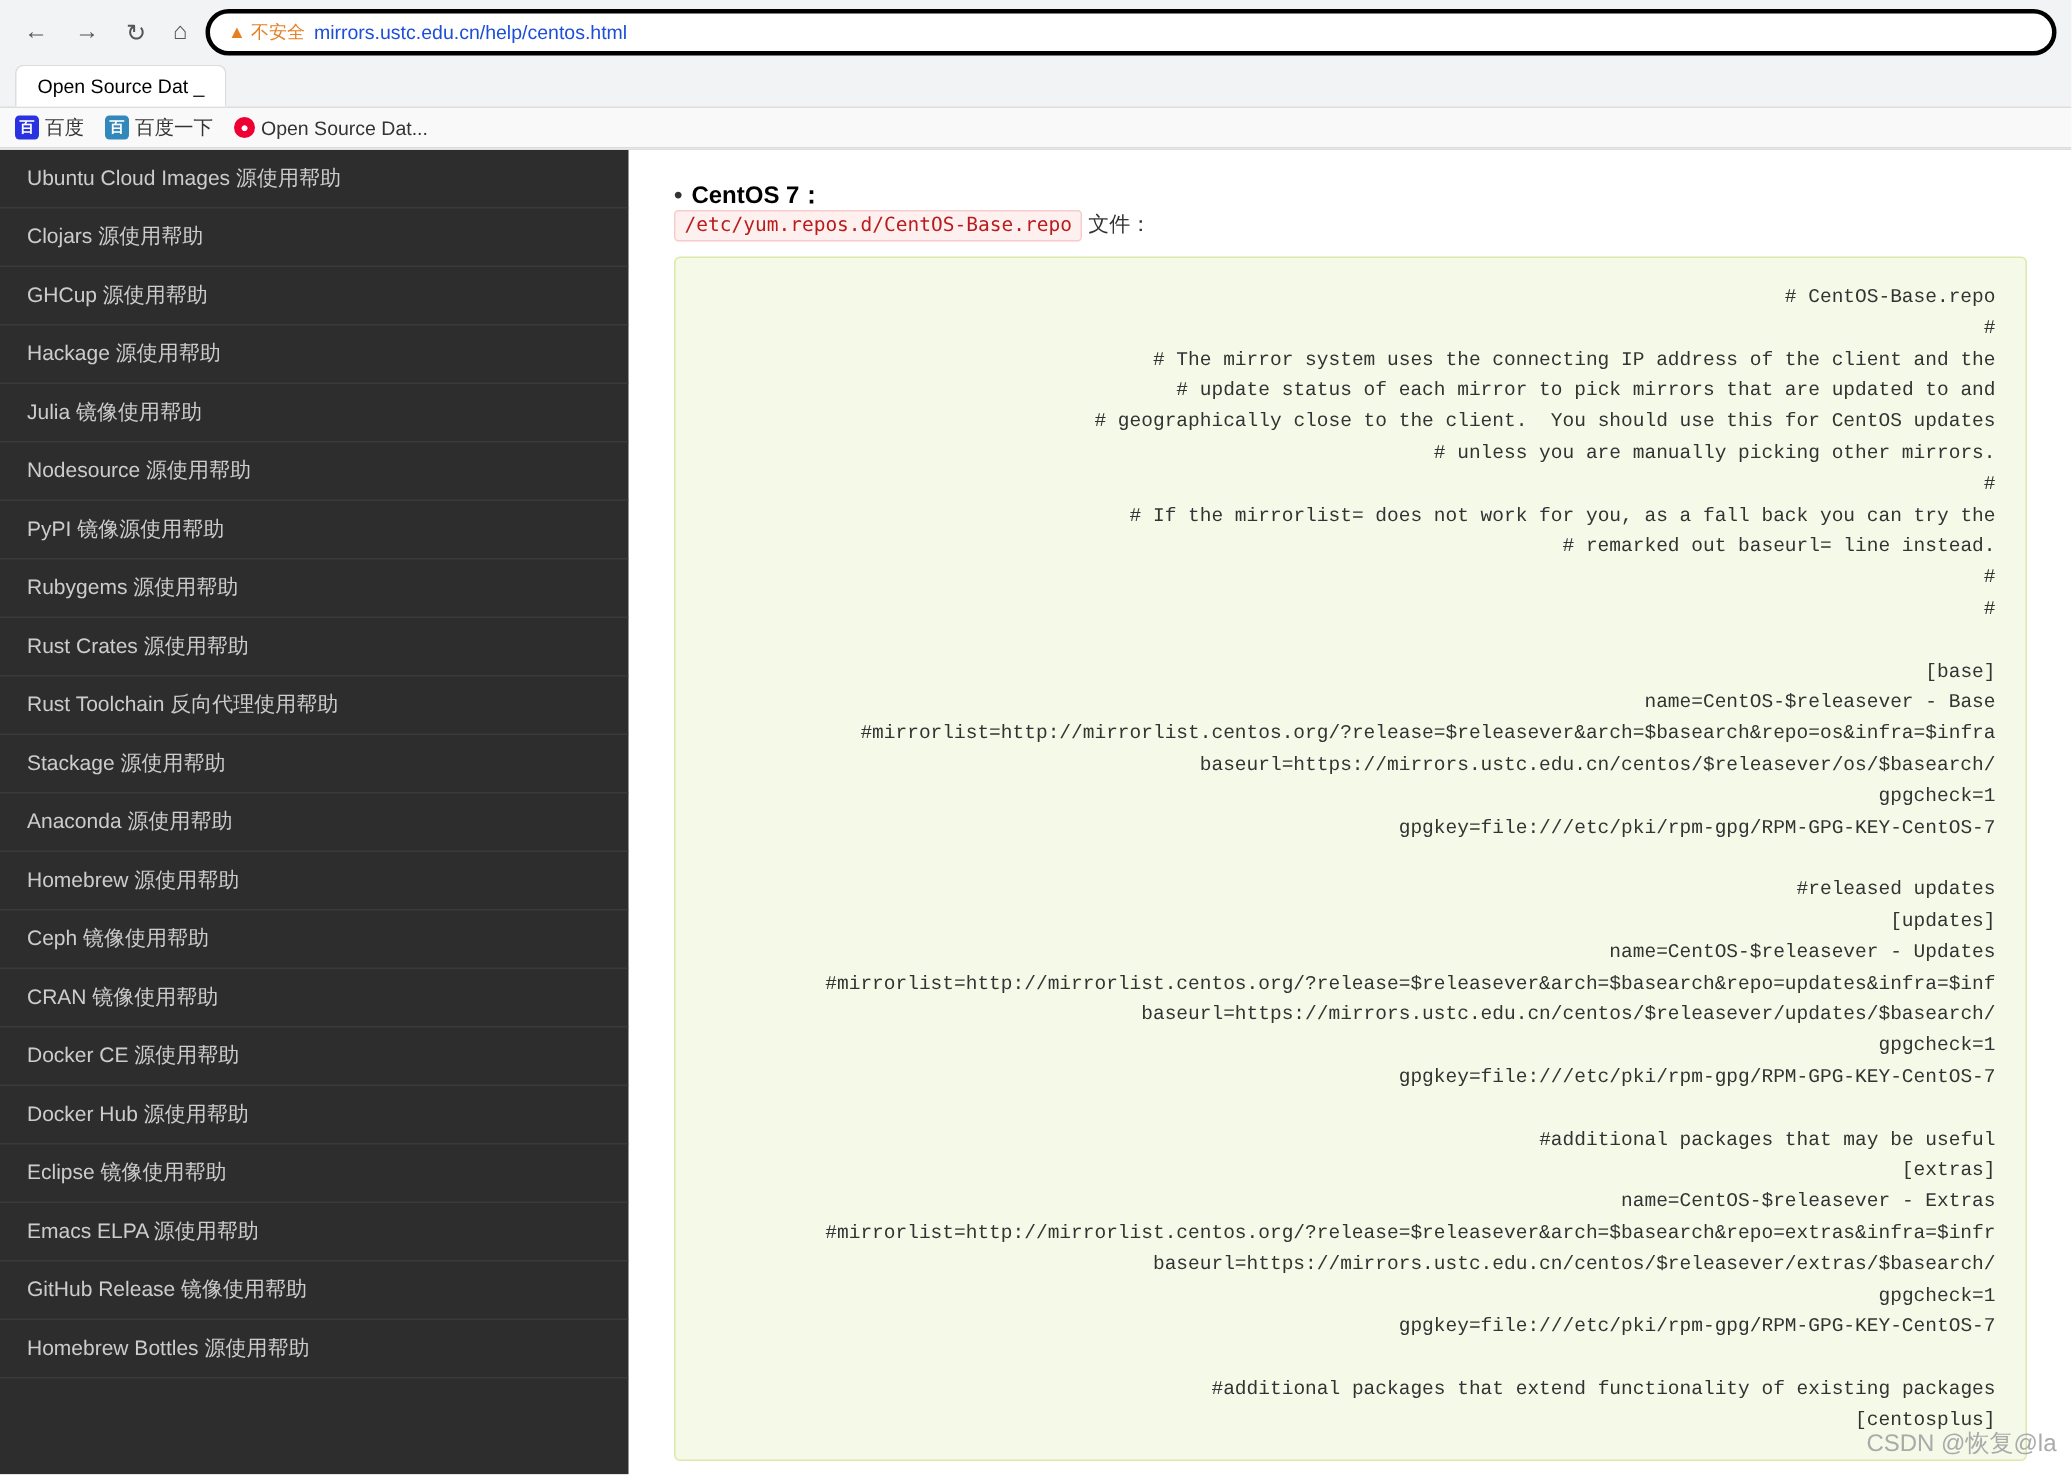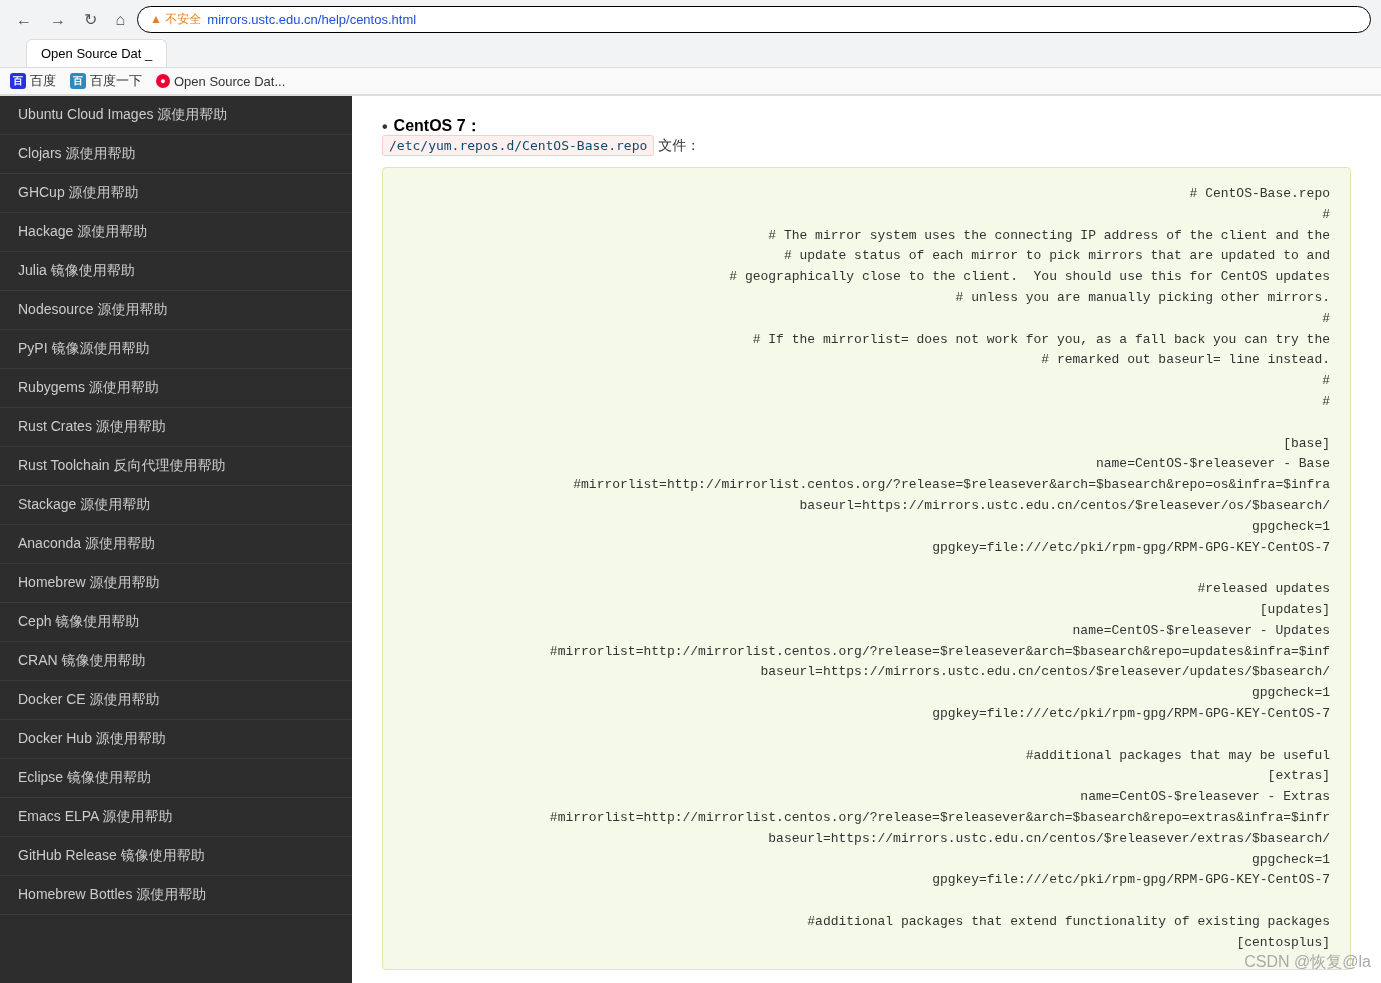--- a/index.html
+++ b/index.html
@@ -2,44 +2,44 @@
 <html><head>
   <meta charset="utf-8">
   <style>
     * { margin: 0; padding: 0; box-sizing: border-box; }
     body { font-family: Arial, sans-serif; font-size: 14px; background: #fff; display: flex; flex-direction: column; height: 983px; overflow: hidden; }
 
     
     .browser-chrome { background: #f1f3f4; border-bottom: 1px solid #ddd; }
     .nav-bar { display: flex; align-items: center; padding: 6px 10px; gap: 6px; background: #f1f3f4; }
     .nav-btn { background: none; border: none; cursor: pointer; color: #555; font-size: 16px; padding: 4px 6px; border-radius: 3px; }
-    .address-bar { flex: 1; display: flex; align-items: center; background: #fff; border: 1px solid #000000; border-radius: 20px; padding: 4px 12px; font-size: 13px; gap: 6px; }
+    .address-bar { flex: 1; display: flex; align-items: center; background: #fff; border: 3px solid #000000; border-radius: 20px; padding: 4px 12px; font-size: 13px; gap: 6px; }
     .address-bar .warning { color: #e67e22; font-size: 12px; }
     .address-bar .url { color: #1d4ed8; }
-    .tabs-bar { display: flex; align-items: center; padding: 0 26px; background: #f1f3f4; border-bottom: 1px solid #ddd; }
+    .tabs-bar { display: flex; align-items: center; padding: 0 10px; background: #f1f3f4; border-bottom: 1px solid #ddd; }
     .tab { display: flex; align-items: center; padding: 6px 14px; font-size: 13px; background: #fff; border-top: 1px solid #ddd; border-right: 1px solid #ddd; border-left: 1px solid #ddd; border-bottom: none; border-radius: 6px 6px 0 0; gap: 8px; cursor: pointer; max-width: 200px; }
     .bookmarks-bar { display: flex; align-items: center; padding: 4px 10px; gap: 14px; font-size: 13px; border-bottom: 1px solid #ddd; background: #f9f9f9; }
     .bookmark-item { display: flex; align-items: center; gap: 4px; cursor: pointer; color: #333; text-decoration: none; white-space: nowrap; }
     .bookmark-icon { width: 16px; height: 16px; display: inline-flex; align-items: center; justify-content: center; font-size: 12px; }
     .baidu-icon { background: #2932e1; color: #fff; border-radius: 3px; font-weight: bold; font-size: 10px; padding: 1px 3px; }
     .baidu2-icon { background: #38b; color: #fff; border-radius: 3px; font-weight: bold; font-size: 10px; padding: 1px 3px; }
     .open-source-icon { background: #e03; color: #fff; border-radius: 50%; width: 14px; height: 14px; display: inline-flex; align-items: center; justify-content: center; font-size: 9px; font-weight: bold; }
 
     
     .main-area { display: flex; flex: 1; overflow: hidden; }
 
     
-    .sidebar { width: 352px; background: #2d2d2d; color: #ddd; overflow-y: auto; flex-shrink: 0; }
+    .sidebar { width: 419px; background: #2d2d2d; color: #ddd; overflow-y: auto; flex-shrink: 0; }
     .sidebar-item { padding: 10px 18px; font-size: 14px; cursor: pointer; border-bottom: 1px solid #3a3a3a; color: #ccc; }
 
     
     .content { flex: 1; overflow-y: auto; padding: 20px 30px; background: #fff; }
     .section-title { font-size: 16px; font-weight: bold; margin-bottom: 0; display: flex; align-items: center; gap: 6px; }
     .section-title::before { content: '•'; color: #333; }
-    .file-path { display: inline; background: #fff0f0; color: #0c4a6e; font-family: monospace; font-size: 13px; padding: 2px 6px; border: 1px solid #f8cccc; border-radius: 3px; }
+    .file-path { display: inline; background: #fff0f0; color: #b91c1c; font-family: monospace; font-size: 13px; padding: 2px 6px; border: 1px solid #f8cccc; border-radius: 3px; }
     .file-label { font-size: 14px; color: #333; }
     .code-block { background: #f5f9e8; border: 1px solid #dde8aa; border-radius: 4px; padding: 16px 20px; font-family: 'Courier New', Courier, monospace; font-size: 13px; line-height: 1.6; color: #333; margin-top: 12px; overflow-x: auto; white-space: pre; text-align: right; }
     .file-ref-line { margin-bottom: 12px; }
     .bullet-section { margin-bottom: 20px; }
 
     
     .watermark { position: fixed; bottom: 10px; right: 10px; font-size: 16px; color: #aaa; z-index: 999; }
   </style>
 </head>
 <body>

